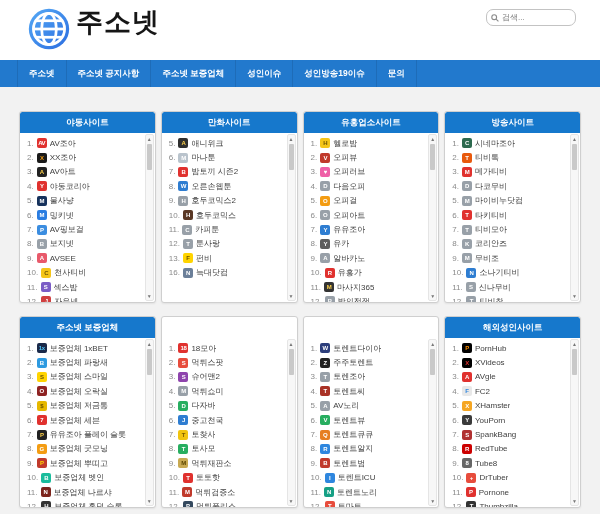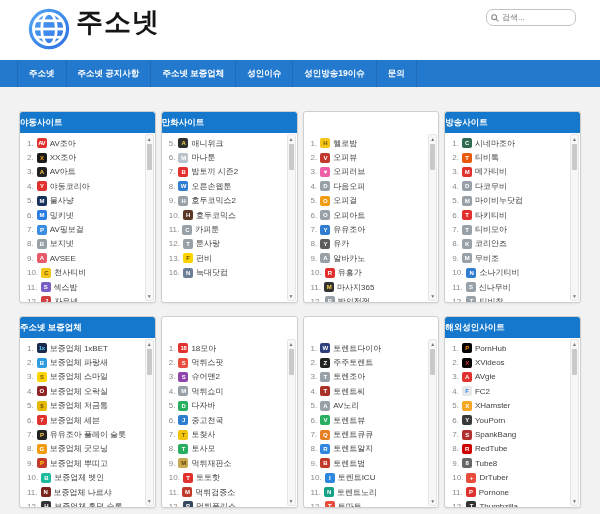--- a/index.html
+++ b/index.html
@@ -21,21 +21,21 @@
   
   .nav{height:27px;background:var(--nav,#2279cd);display:flex;padding-left:17px;}
   .nav-item{color:#fff;font-size:8.5px;font-weight:bold;line-height:27px;padding:0 11px;
             border-right:1px solid rgba(0,0,0,0.10);cursor:pointer;white-space:nowrap;}
   .nav-item:first-child{border-left:1px solid rgba(0,0,0,0.10);}
   
   .content{padding:24px 19px 0;display:grid;grid-template-columns:repeat(4,1fr);gap:13px 5px;}
   .panel{background:#fff;border:1px solid #cfcfcf;border-radius:3px;height:192px;overflow:hidden;
          position:relative;box-shadow:0 1px 2px rgba(0,0,0,0.07);box-sizing:border-box;}
   .panel-header{height:21px;background:var(--hdr,#1678cc);color:#fff;font-weight:bold;font-size:8.5px;
-                text-align:left;line-height:21px;border-radius:2px 2px 0 0;}
+                text-align:center;line-height:21px;border-radius:2px 2px 0 0;}
   .list{position:absolute;top:21px;left:0;right:11px;bottom:0;overflow:hidden;padding-top:3px;}
   .row{display:flex;align-items:center;height:14.4px;padding-left:7px;gap:3px;white-space:nowrap;cursor:pointer;}
   .num{font-size:8px;color:#8a8a8a;flex:none;}
   .fav{width:10px;height:10px;border-radius:2px;font-size:6px;font-weight:bold;display:flex;align-items:center;
        justify-content:center;flex:none;overflow:hidden;letter-spacing:-0.5px;}
   .lbl{font-size:8px;color:#414141;overflow:hidden;text-overflow:ellipsis;}
   
   .sb{position:absolute;top:22px;right:1px;bottom:1px;width:9px;background:#f7f7f7;border:1px solid #e5e5e5;
       border-radius:2px;box-sizing:border-box;}
   .sb-up,.sb-down{height:8px;font-size:5px;color:#777;text-align:center;line-height:9px;cursor:pointer;}
@@ -210,20 +210,21 @@
         </div>
       </div>
     <div class="sb">
       <div class="sb-up">▲</div>
       <div class="sb-thumb"></div>
       <div class="sb-down">▼</div>
     </div>
   </section>
 
   <section class="panel">
+    <div class="panel-header">유흥업소사이트</div>
     <div class="list">
         <div class="row">
           <span class="num">1.</span>
           <span class="fav" style="background: rgb(245, 197, 24); color: rgb(107, 83, 0);">H</span>
           <span class="lbl">헬로밤</span>
         </div>
         <div class="row">
           <span class="num">2.</span>
           <span class="fav" style="background: rgb(192, 57, 43); color: rgb(255, 255, 255);">V</span>
           <span class="lbl">오피뷰</span>

